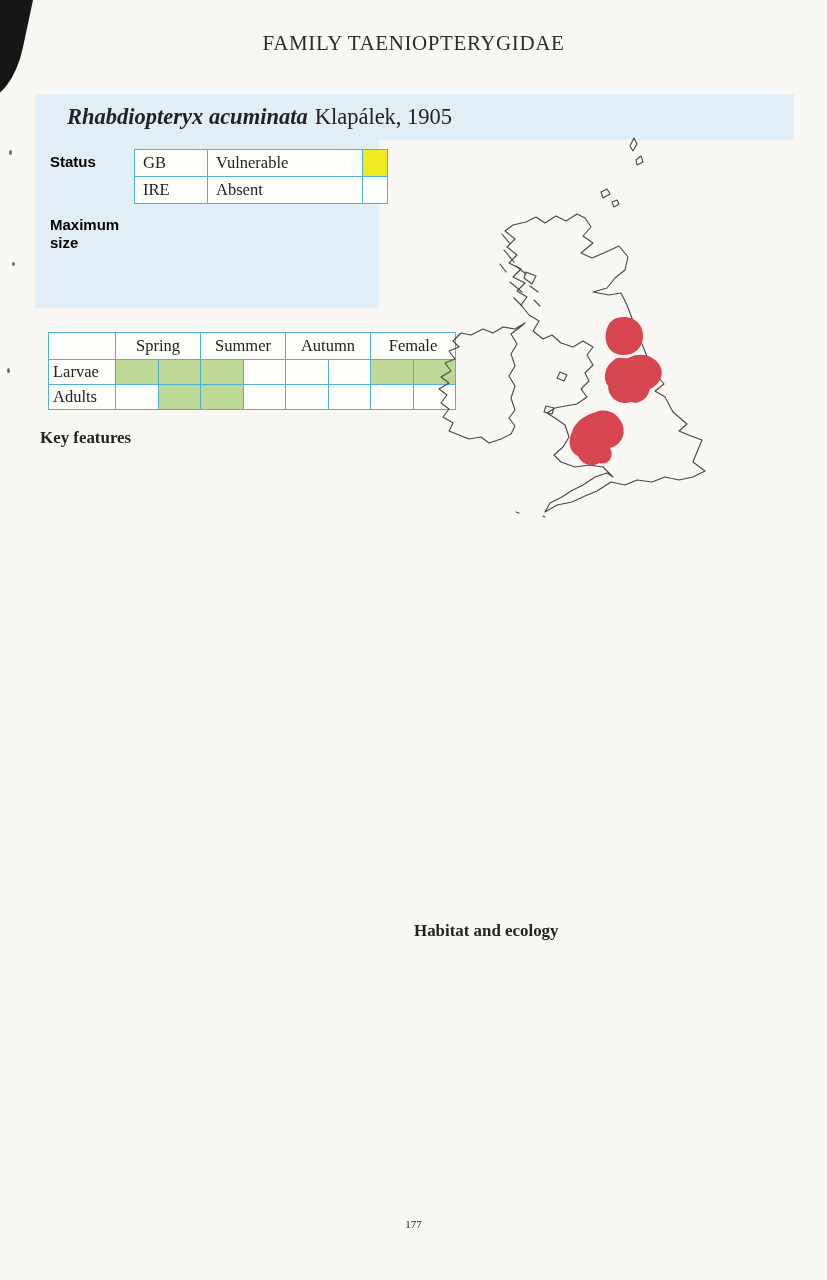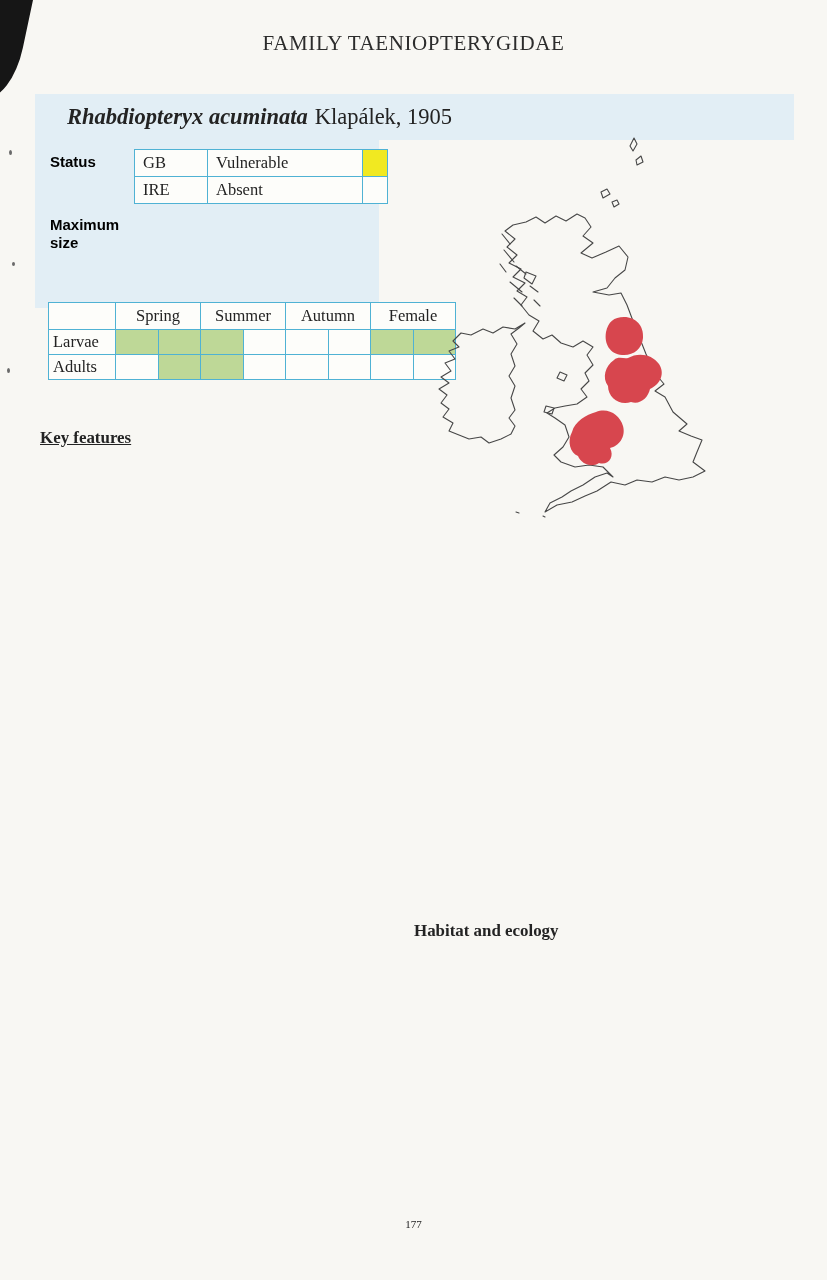--- a/index.html
+++ b/index.html
@@ -33,33 +33,33 @@
     font-size:16.5px; font-weight:normal; padding:1px 8px; height:24px; text-align:left; }
   .status-table { left:134px; top:149px; }
   .status-table .c-region { width:56px; }
   .status-table .c-value  { width:138px; }
   .status-table .c-swatch { width:22px; padding:1px; }
   .size-table { left:134px; top:214px; }
   .size-table .c-stage { width:56px; }
   .size-table .c-f { width:80px; }
   .size-table .c-m { width:72px; }
 
-  .season-table { left:48px; top:302px; }
+  .season-table { left:48px; top:332px; }
   .season-table td { padding:0 6px; }
   .season-table .s-corner { width:50px; }
   .season-table td[colspan] { text-align:center; width:68px; }
   .season-table .s-label { padding:0 4px; }
   .season-table .s-cell { width:27px; padding:0; }
 
   .map-svg { position:absolute; left:398px; top:126px; }
 
   .textblock { position:absolute; width:362px; }
   .textblock p { margin:0; text-align:justify; font-size:16.9px; line-height:22.3px; }
   .sec-head { font-weight:bold; font-size:17.8px; line-height:23px; margin:0; }
-  .lp1 { left:40px; top:427px;text-decoration:underline; }
+  .lp1 { left:40px; top:427px; }
   .lp2 { left:40px; top:1077px; }
   .rp1 { left:414px; top:559px; width:381px; }
   .rp2 { left:414px; top:747px; width:381px; }
   .rp3 { left:414px; top:920px; width:381px; }
   .rp3 .sec-head { margin-bottom:3px; }
 
   .page-number { position:absolute; top:1218px; left:0; right:0; text-align:center; font-size:11px; }
 </style>
 </head>
 <body>

